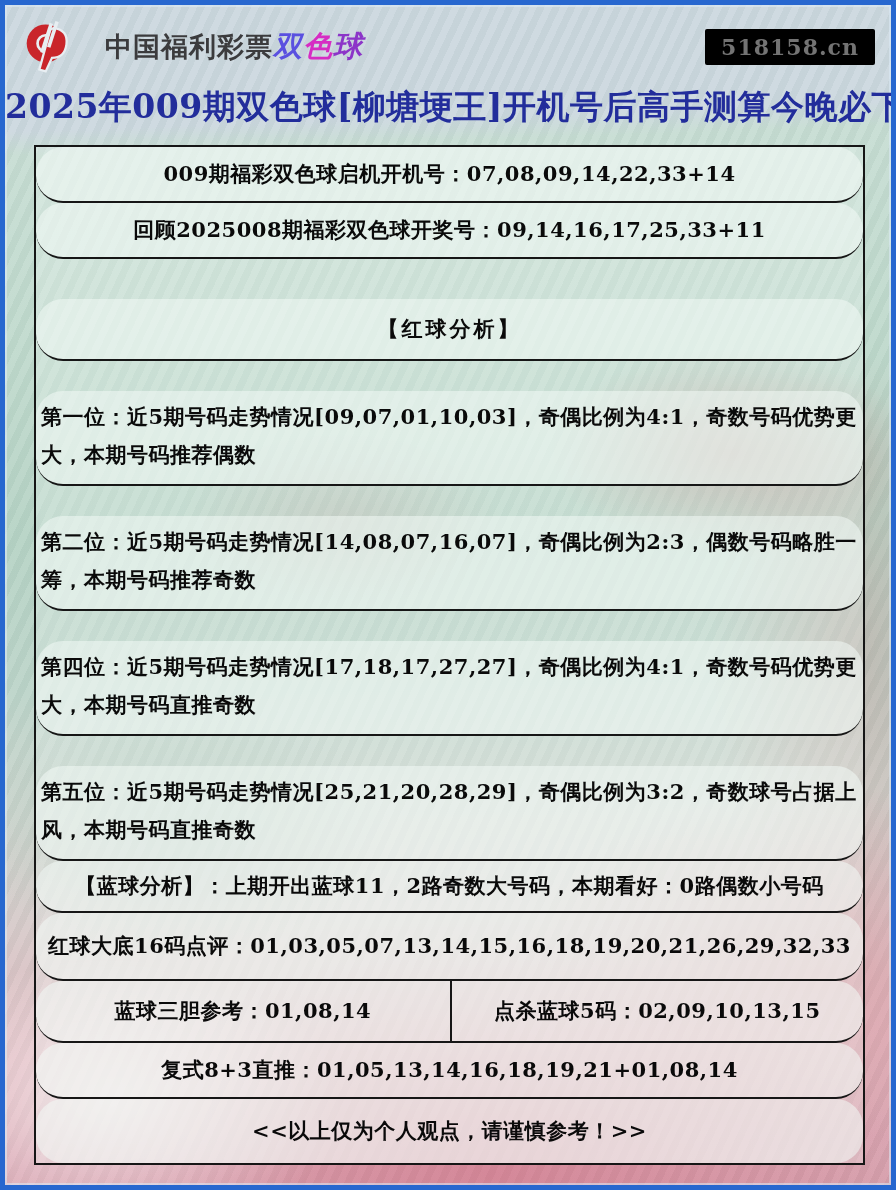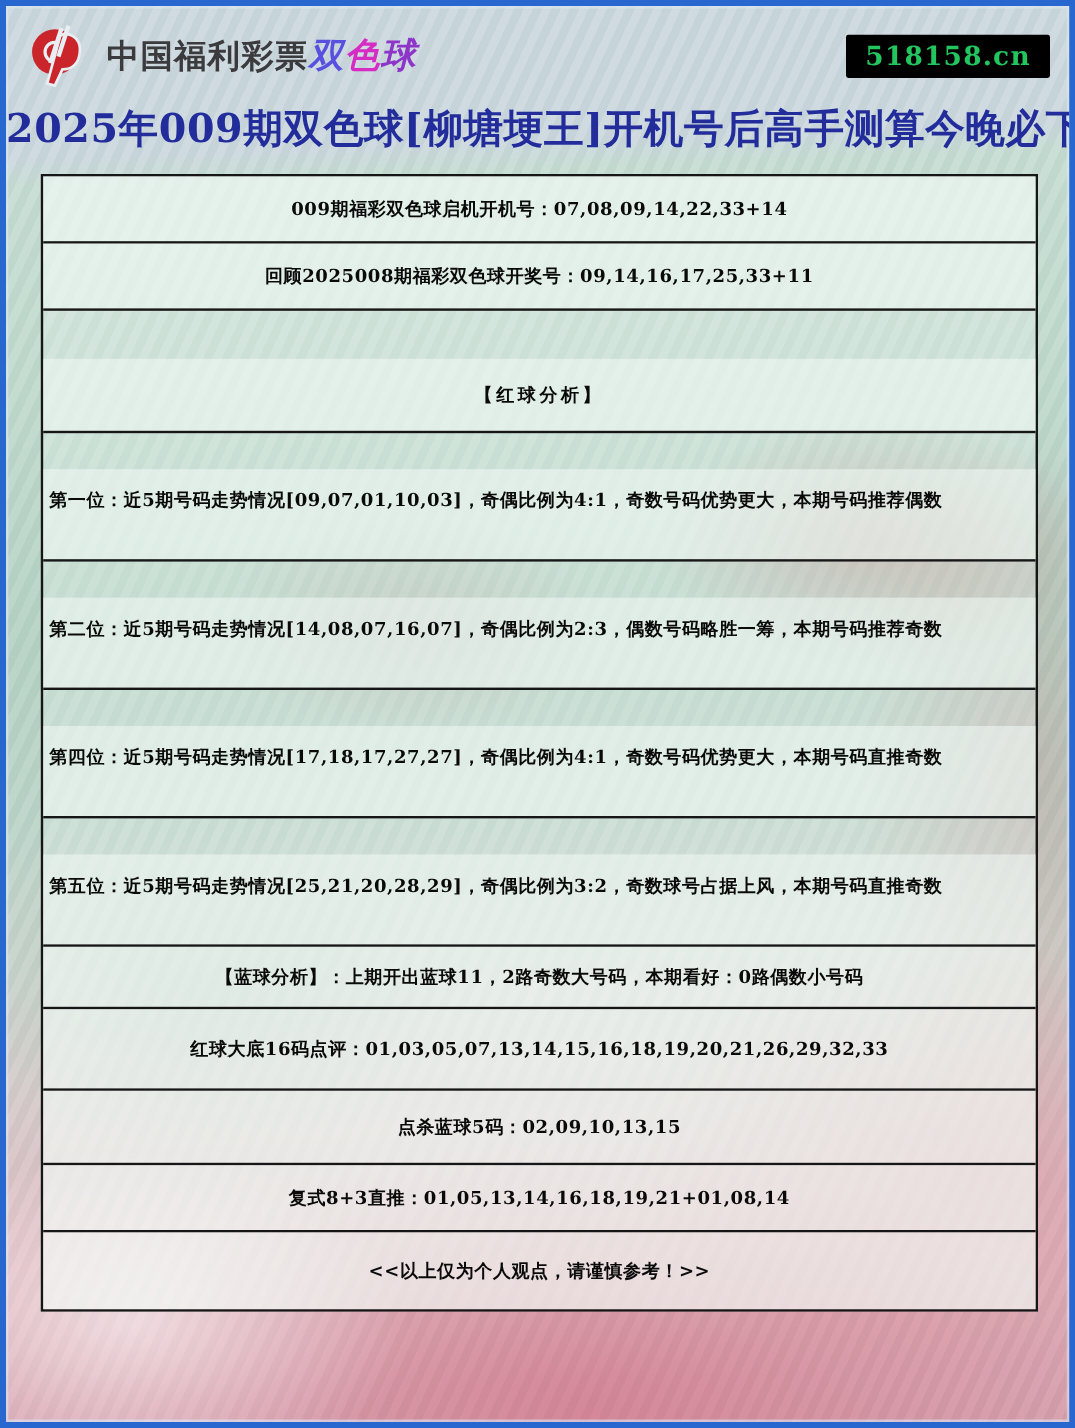--- a/index.html
+++ b/index.html
@@ -35,32 +35,32 @@
     display: flex;
     align-items: center;
     padding: 13px 16px 0 18px;
     height: 70px;
   }
   .logo-mark { width: 58px; height: 56px; flex: 0 0 auto; }
   .logo-text {
     font-size: 27px;
     font-weight: bold;
     color: #3b3b3d;
-    margin-left: 8px;
+    margin-left: 24px;
     letter-spacing: 1px;
     white-space: nowrap;
   }
   .logo-colored { font-style: italic; font-weight: bold; font-size: 29px; letter-spacing: 1px; }
   .lc-0 { color: #5a50e0; }
   .lc-1 { color: #d62cc3; }
   .lc-2 { color: #8c35c8; }
   .site-badge {
     margin-left: auto;
     background: #000;
-    color: #22c55e;
+    color: #737373;
     font-size: 22px;
     font-weight: bold;
     padding: 5px 16px;
     letter-spacing: 1px;
     border-radius: 2px;
   }
 
   .page-title {
     margin-top: 10px;
     text-align: center;
@@ -78,25 +78,26 @@
     background: rgba(244,250,247,0.28);
   }
   .row {
     display: flex;
     align-items: center;
     justify-content: center;
     min-height: 56px;
     padding: 4px 8px;
     border-bottom: 2px solid #161616;
     background: rgba(243,249,246,0.55);
-    font-size: 15px;
+    font-size: 21px;
     font-weight: bold;
     color: #0a0a0a;
     text-align: center;
     letter-spacing: 0.5px;
+    border-radius: 27px;
   }
   .row:last-child { border-bottom: none; }
   .row.left {
     justify-content: flex-start;
     text-align: left;
     align-items: flex-start;
     min-height: 77px;
     padding: 7px 6px 10px 5px;
     line-height: 38px;
     margin-top: 30px;
@@ -137,19 +138,20 @@
     <div class="row">009期福彩双色球启机开机号：07,08,09,14,22,33+14</div>
     <div class="row">回顾2025008期福彩双色球开奖号：09,14,16,17,25,33+11</div>
     <div class="row section">【红球分析】</div>
     <div class="row left">第一位：近5期号码走势情况[09,07,01,10,03]，奇偶比例为4:1，奇数号码优势更大，本期号码推荐偶数</div>
     <div class="row left">第二位：近5期号码走势情况[14,08,07,16,07]，奇偶比例为2:3，偶数号码略胜一筹，本期号码推荐奇数</div>
     <div class="row left">第四位：近5期号码走势情况[17,18,17,27,27]，奇偶比例为4:1，奇数号码优势更大，本期号码直推奇数</div>
     <div class="row left">第五位：近5期号码走势情况[25,21,20,28,29]，奇偶比例为3:2，奇数球号占据上风，本期号码直推奇数</div>
     <div class="row" style="min-height:52px">【蓝球分析】：上期开出蓝球11，2路奇数大号码，本期看好：0路偶数小号码</div>
     <div class="row big">红球大底16码点评：01,03,05,07,13,14,15,16,18,19,20,21,26,29,32,33</div>
     <div class="row split">
+      <div class="cell first">蓝球三胆参考：01,08,14</div>
       <div class="cell">点杀蓝球5码：02,09,10,13,15</div>
     </div>
     <div class="row">复式8+3直推：01,05,13,14,16,18,19,21+01,08,14</div>
     <div class="row last">&lt;&lt;以上仅为个人观点，请谨慎参考！&gt;&gt;</div>
   </div>
 
 </div>
 
 </body></html>

